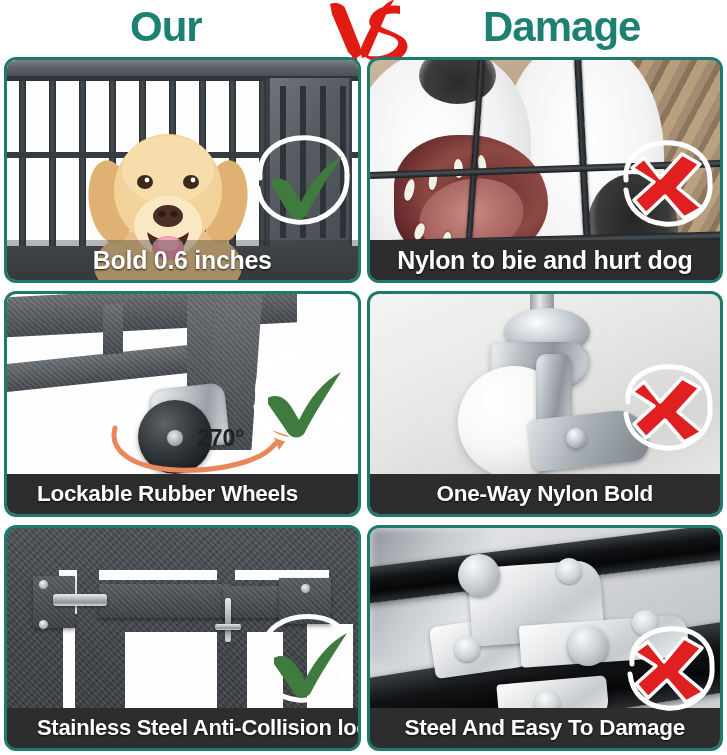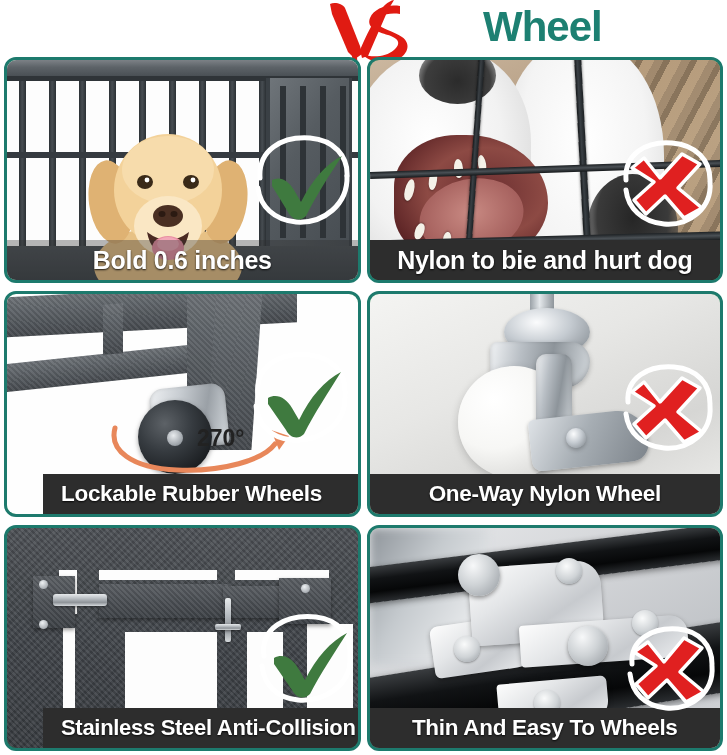--- a/index.html
+++ b/index.html
@@ -51,21 +51,21 @@
     position: absolute; left: 0; right: 0; bottom: 0;
     height: 40px; display: flex; align-items: center;
     color: #fff; font-weight: bold; font-size: 25px;
     letter-spacing: -0.3px; white-space: nowrap;
     text-shadow: 0 1px 2px rgba(0,0,0,.85);
     z-index: 9;
   }
   .caption.solid { background: #2d2d2d; }
   .caption.translucent { background: rgba(45,45,45,0.35); }
   .caption.center { justify-content: center; }
-  .caption.left   { justify-content: flex-start; padding-left: 18px; margin-left: 36px; }
+  .caption.left   { justify-content: flex-start; padding-left: 30px; }
   .caption.small  { font-size: 22.5px; }
   .caption.xsmall { font-size: 22px; }
 
   
   .badge { position: absolute; z-index: 10; }
   .badge svg { display: block; }
 
   
   .p1-bg { position:absolute; inset:0; background:#fdfdfd; }
   .p1-toprail {
@@ -275,35 +275,36 @@
     background: radial-gradient(circle at 40% 32%,#fafbfb,#cfd3d6 55%,#9aa0a5 95%);
     box-shadow: 0 1px 2px rgba(0,0,0,.35);
   }
 </style>
 </head>
 <body>
 
 <div class="page">
 
   <div class="header">
+    <div class="hdr-title hdr-our">Our</div>
 
     <div class="vs-wrap" title="VS" aria-label="VS">
       <svg width="92" height="78" viewBox="0 0 92 78">
 
         <path d="M8 6 C12 4 20 5 23 10 L38 48 L40 56 L33 61 L26 54 L10 16 Z" fill="#e01b12"></path>
         <path d="M38 52 C42 42 48 30 56 16 C60 9 66 3 72 2 L66 12 L46 58 L40 60 Z" fill="#e01b12"></path>
 
         <path d="M78 8 C66 6 52 10 48 20 C44 30 56 34 66 37 C76 40 80 45 72 52
                  C64 59 50 60 40 56 C46 63 60 67 72 63 C86 58 90 46 80 39
                  C72 33 58 31 56 25 C54 19 64 14 78 16 Z" fill="#e01b12"></path>
         <path d="M34 56 C36 62 36 70 33 76 C31 70 30 62 30 56 Z" fill="#e01b12"></path>
       </svg>
     </div>
 
-    <div class="hdr-title hdr-other">Wheel</div>
+    <div class="hdr-title hdr-other">Damage</div>
   </div>
 
   <div class="grid">
 
     <div class="panel">
       <div class="photo">
         <div class="p1-bg"></div>
         <div class="p1-toprail"></div>
         <div class="p1-toprail2"></div>
         <div class="p1-bars">
@@ -452,21 +453,21 @@
 
       <div class="badge" style="right:4px; top:68px;">
         <svg width="96" height="96" viewBox="0 0 96 96">
           <path d="M8 40 C6 16 28 3 54 5 C78 7 90 22 90 42" fill="none" stroke="#ffffff" stroke-width="5" stroke-linecap="round"></path>
           <path d="M90 44 C92 70 70 88 44 86 C22 84 8 70 6 52" fill="none" stroke="#ffffff" stroke-width="5" stroke-linecap="round"></path>
           <path d="M24 20 L40 40 L62 16 L80 26 L58 50 L82 70 L64 80 L45 58 L26 76 L14 62
                    L34 44 L12 30 Z" fill="#e02020" stroke="#ffffff" stroke-width="3.5" stroke-linejoin="round"></path>
         </svg>
       </div>
 
-      <div class="caption solid center small">One-Way Nylon Wheel</div>
+      <div class="caption solid center small">One-Way Nylon Bold</div>
     </div>
 
     <div class="panel">
       <div class="photo">
         <div class="p5-bg"></div>
 
         <div class="p5-hole" style="left:52px; top:42px; width:18px; height:44px;"></div>
         <div class="p5-hole" style="left:92px; top:42px; width:118px; height:10px;"></div>
         <div class="p5-hole" style="left:228px; top:42px; width:94px; height:10px;"></div>
         <div class="p5-hole" style="left:56px; top:96px; width:12px; height:88px;"></div>
@@ -525,17 +526,17 @@
 
       <div class="badge" style="right:2px; top:96px;">
         <svg width="94" height="92" viewBox="0 0 94 92">
           <path d="M8 40 C6 16 28 3 54 5 C76 7 88 22 88 40" fill="none" stroke="#ffffff" stroke-width="5" stroke-linecap="round"></path>
           <path d="M88 42 C90 68 68 86 42 84 C20 82 8 68 6 50" fill="none" stroke="#ffffff" stroke-width="5" stroke-linecap="round"></path>
           <path d="M24 18 L40 38 L60 14 L78 24 L56 48 L80 68 L62 78 L43 56 L24 74 L12 60
                    L32 42 L10 28 Z" fill="#e02020" stroke="#ffffff" stroke-width="3.5" stroke-linejoin="round"></path>
         </svg>
       </div>
 
-      <div class="caption solid center small">Thin And Easy To Wheels</div>
+      <div class="caption solid center small">Steel And Easy To Damage</div>
     </div>
 
   </div>
 </div>
 
 </body></html>

